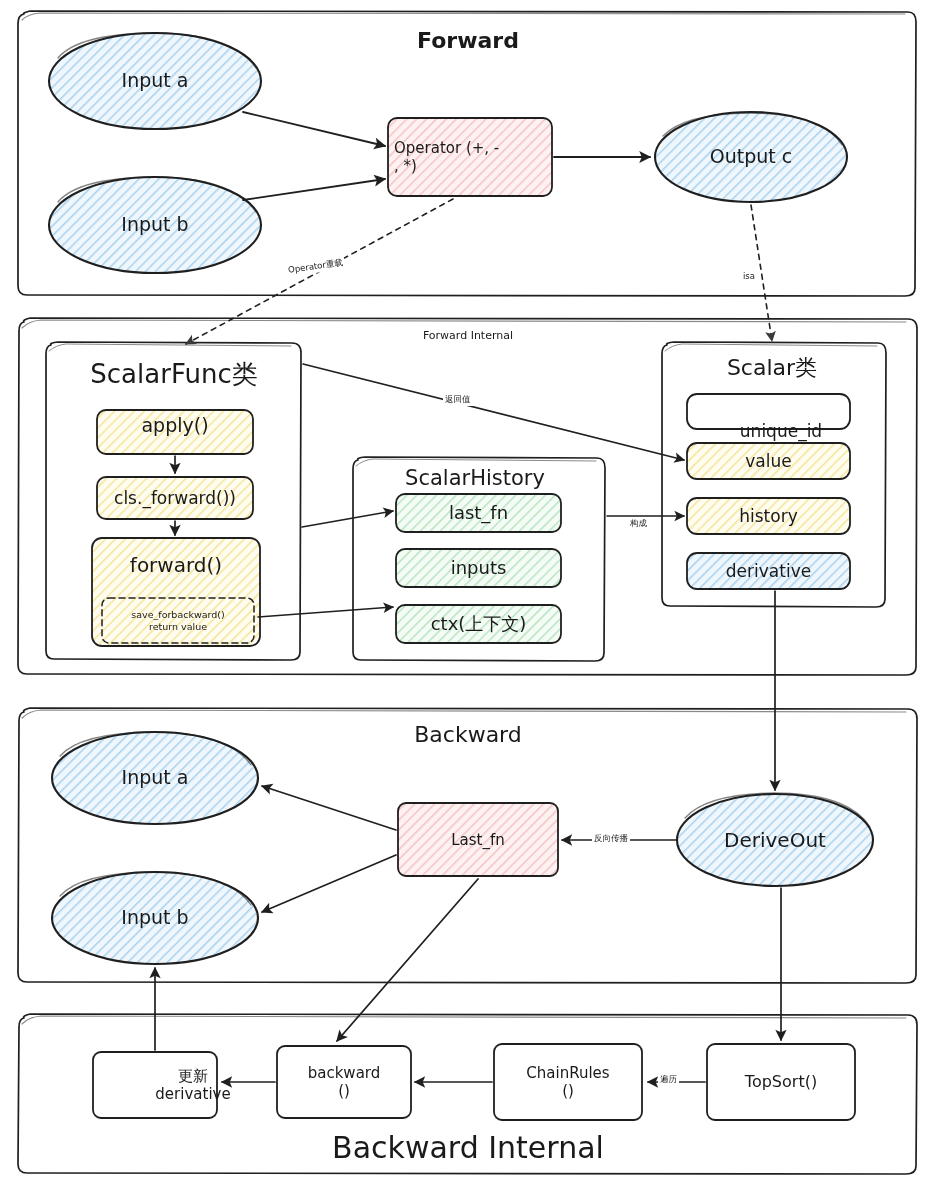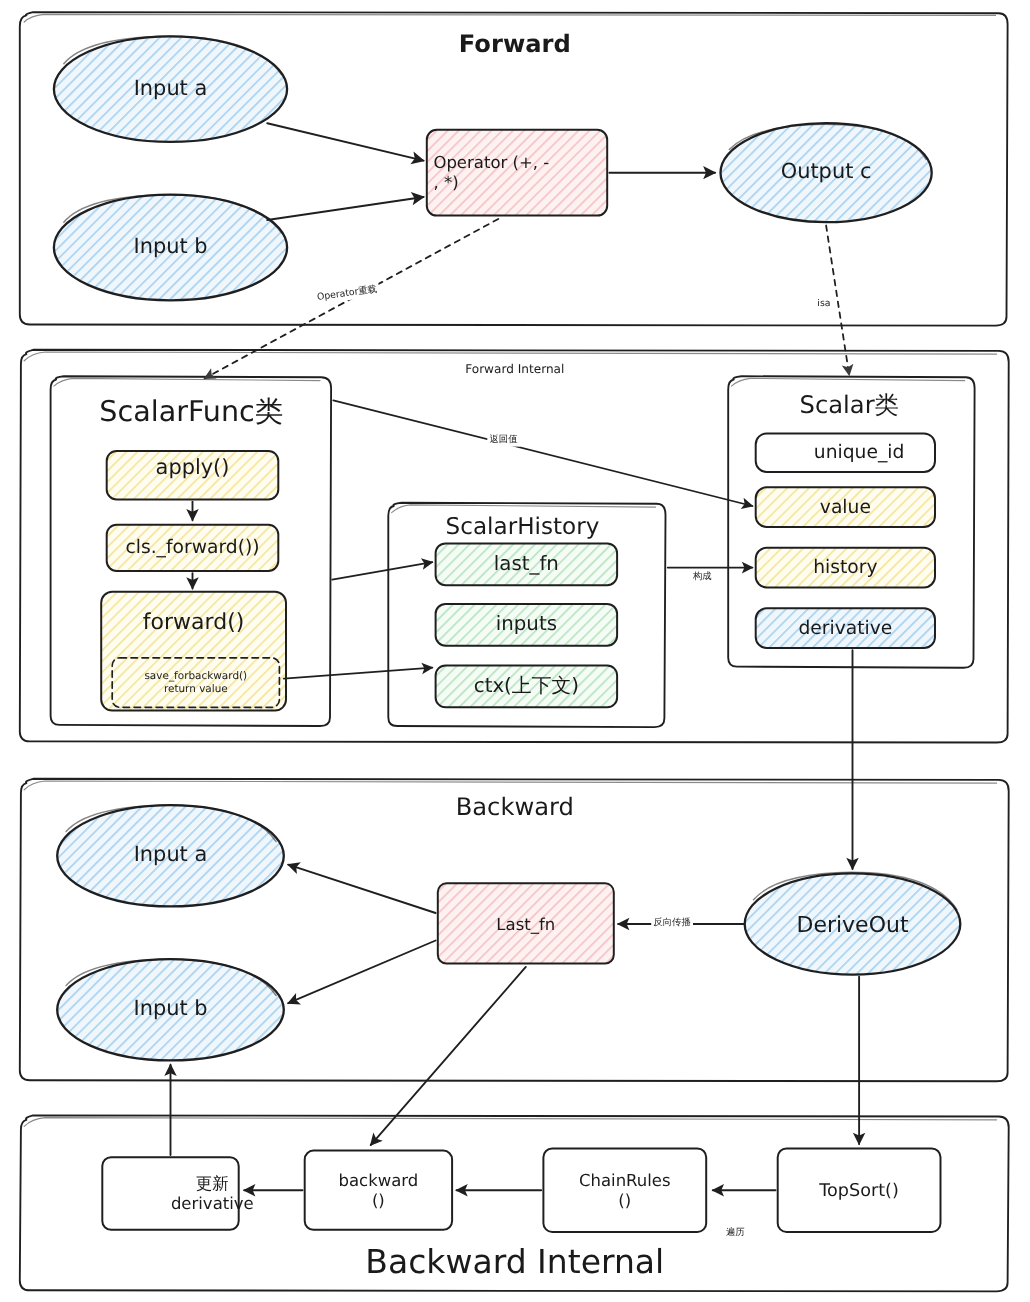--- a/index.html
+++ b/index.html
@@ -259,21 +259,21 @@
   <div class="lbl" style="left:99px;  top:412px; width:152px; height:27px; font-size:19px;">apply()</div>
   <div class="lbl" style="left:97px;  top:479px; width:156px; height:38px; font-size:17px;">cls._forward())</div>
   <div class="lbl" style="left:96px;  top:548px; width:160px; height:34px; font-size:20px;">forward()</div>
   <div class="lbl" style="left:105px; top:601px; width:146px; height:40px; font-size:9.5px; white-space:pre-line;">save_forbackward()
 return value</div>
 
   <div class="lbl" style="left:398px; top:496px; width:161px; height:34px; font-size:18px;">last_fn</div>
   <div class="lbl" style="left:398px; top:551px; width:161px; height:34px; font-size:18px;">inputs</div>
   <div class="lbl" style="left:398px; top:607px; width:161px; height:34px; font-size:18px;">ctx(上下文)</div>
 
-  <div class="lbl" style="left:689px; top:396px; width:184px; height:31px; font-size:17px;border-radius:15px;">unique_id</div>
+  <div class="lbl" style="left:689px; top:416px; width:184px; height:31px; font-size:17px;border-radius:15px;">unique_id</div>
   <div class="lbl" style="left:689px; top:445px; width:159px; height:32px; font-size:17px;">value</div>
   <div class="lbl" style="left:689px; top:500px; width:159px; height:32px; font-size:17px;">history</div>
   <div class="lbl" style="left:689px; top:555px; width:159px; height:32px; font-size:17px;">derivative</div>
 
   <div class="lbl" style="left:70px;  top:755px; width:170px; height:46px; font-size:19px;">Input a</div>
   <div class="lbl" style="left:70px;  top:895px; width:170px; height:46px; font-size:19px;">Input b</div>
   <div class="lbl" style="left:404px; top:822px; width:148px; height:36px; font-size:15px;">Last_fn</div>
   <div class="lbl" style="left:692px; top:818px; width:166px; height:44px; font-size:20px;">DeriveOut</div>
 
   <div class="lbl" style="left:95px;  top:1056px; width:120px; height:58px; font-size:15px; white-space:pre-line; align-items:center;margin-left:38px;">更新
@@ -282,15 +282,15 @@
 ()</div>
   <div class="lbl" style="left:500px; top:1051px; width:136px; height:62px; font-size:15px; white-space:pre-line; align-items:center;">ChainRules
 ()</div>
   <div class="lbl" style="left:712px; top:1060px; width:138px; height:44px; font-size:16px;">TopSort()</div>
 
   <div class="edge-label" style="left:286px; top:261px; transform:rotate(-8deg);">Operator重载</div>
   <div class="edge-label" style="left:741px; top:271px;">isa</div>
   <div class="edge-label" style="left:443px; top:394px;">返回值</div>
   <div class="edge-label" style="left:628px; top:518px;">构成</div>
   <div class="edge-label" style="left:592px; top:833px;">反向传播</div>
-  <div class="edge-label" style="left:658px; top:1074px;margin-top:41px;">遍历</div>
+  <div class="edge-label" style="left:658px; top:1074px;">遍历</div>
 
 </div>
 
 </body></html>

